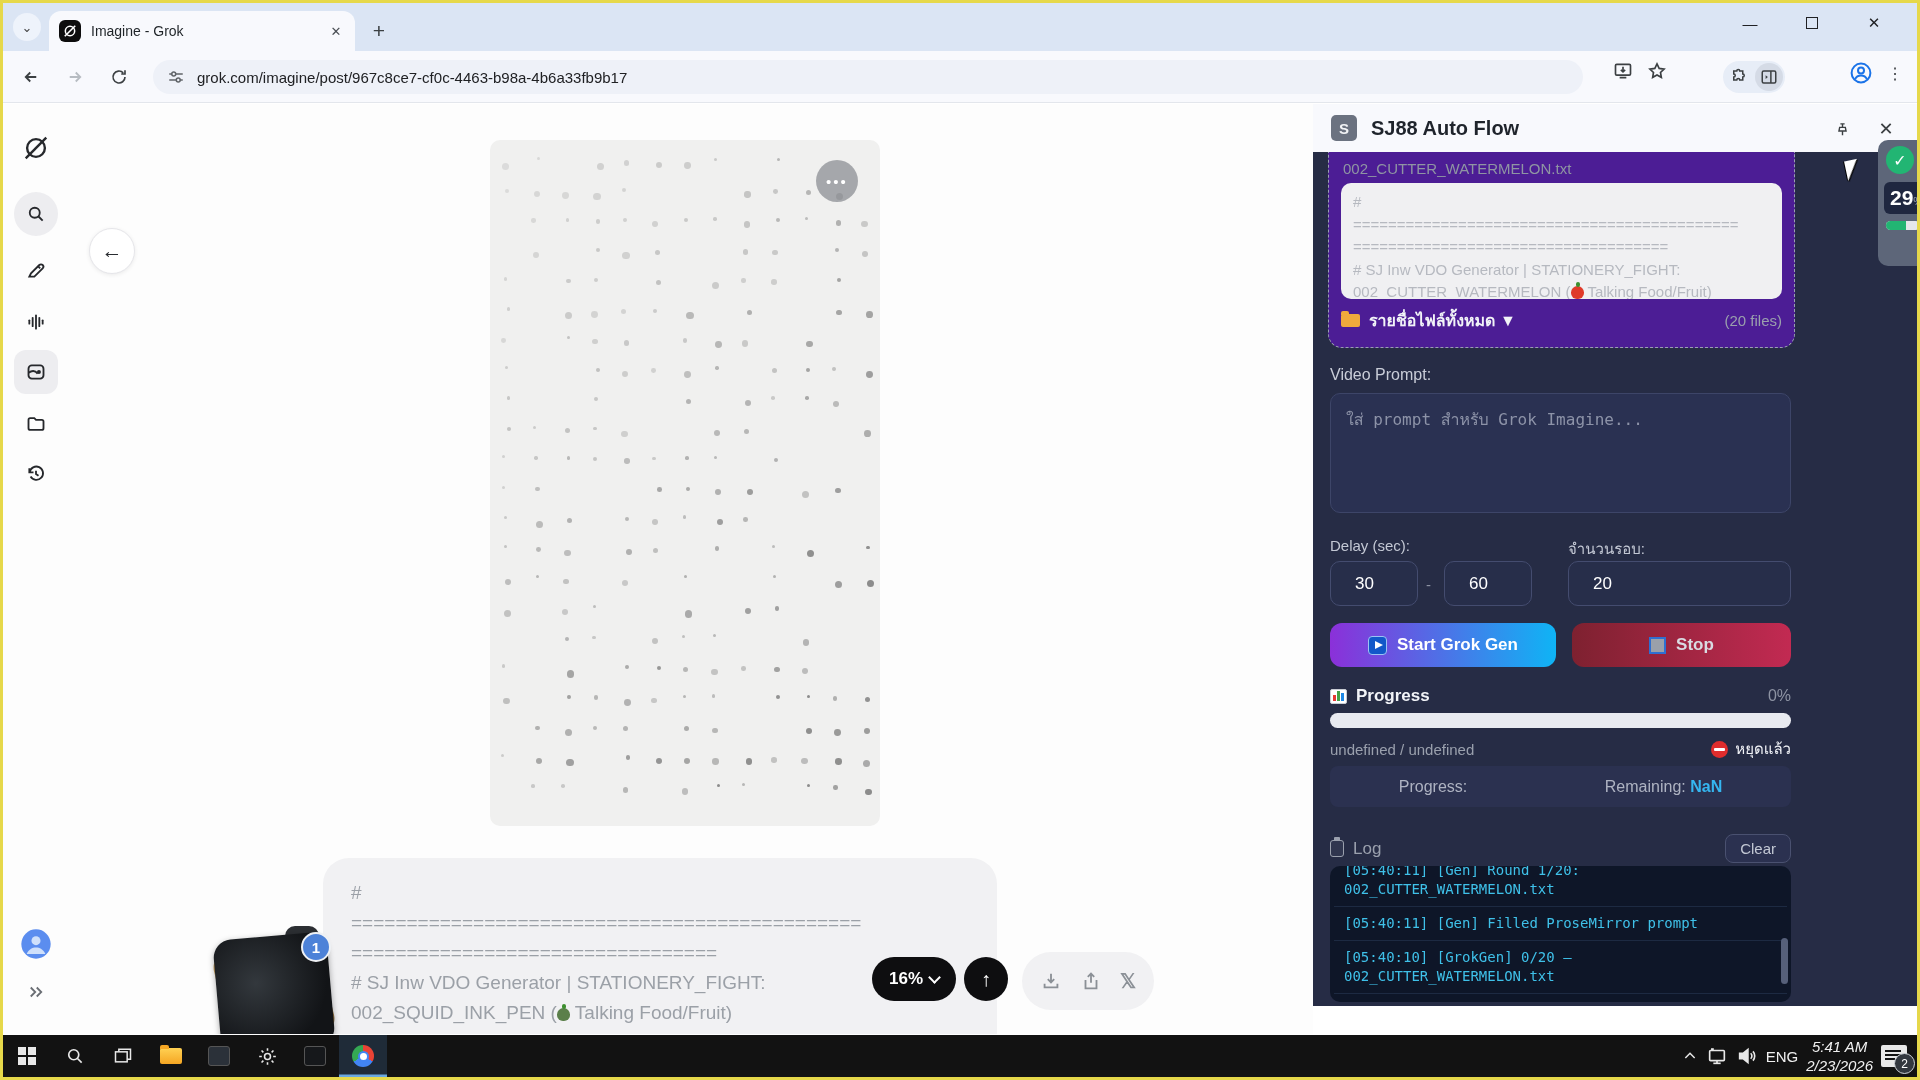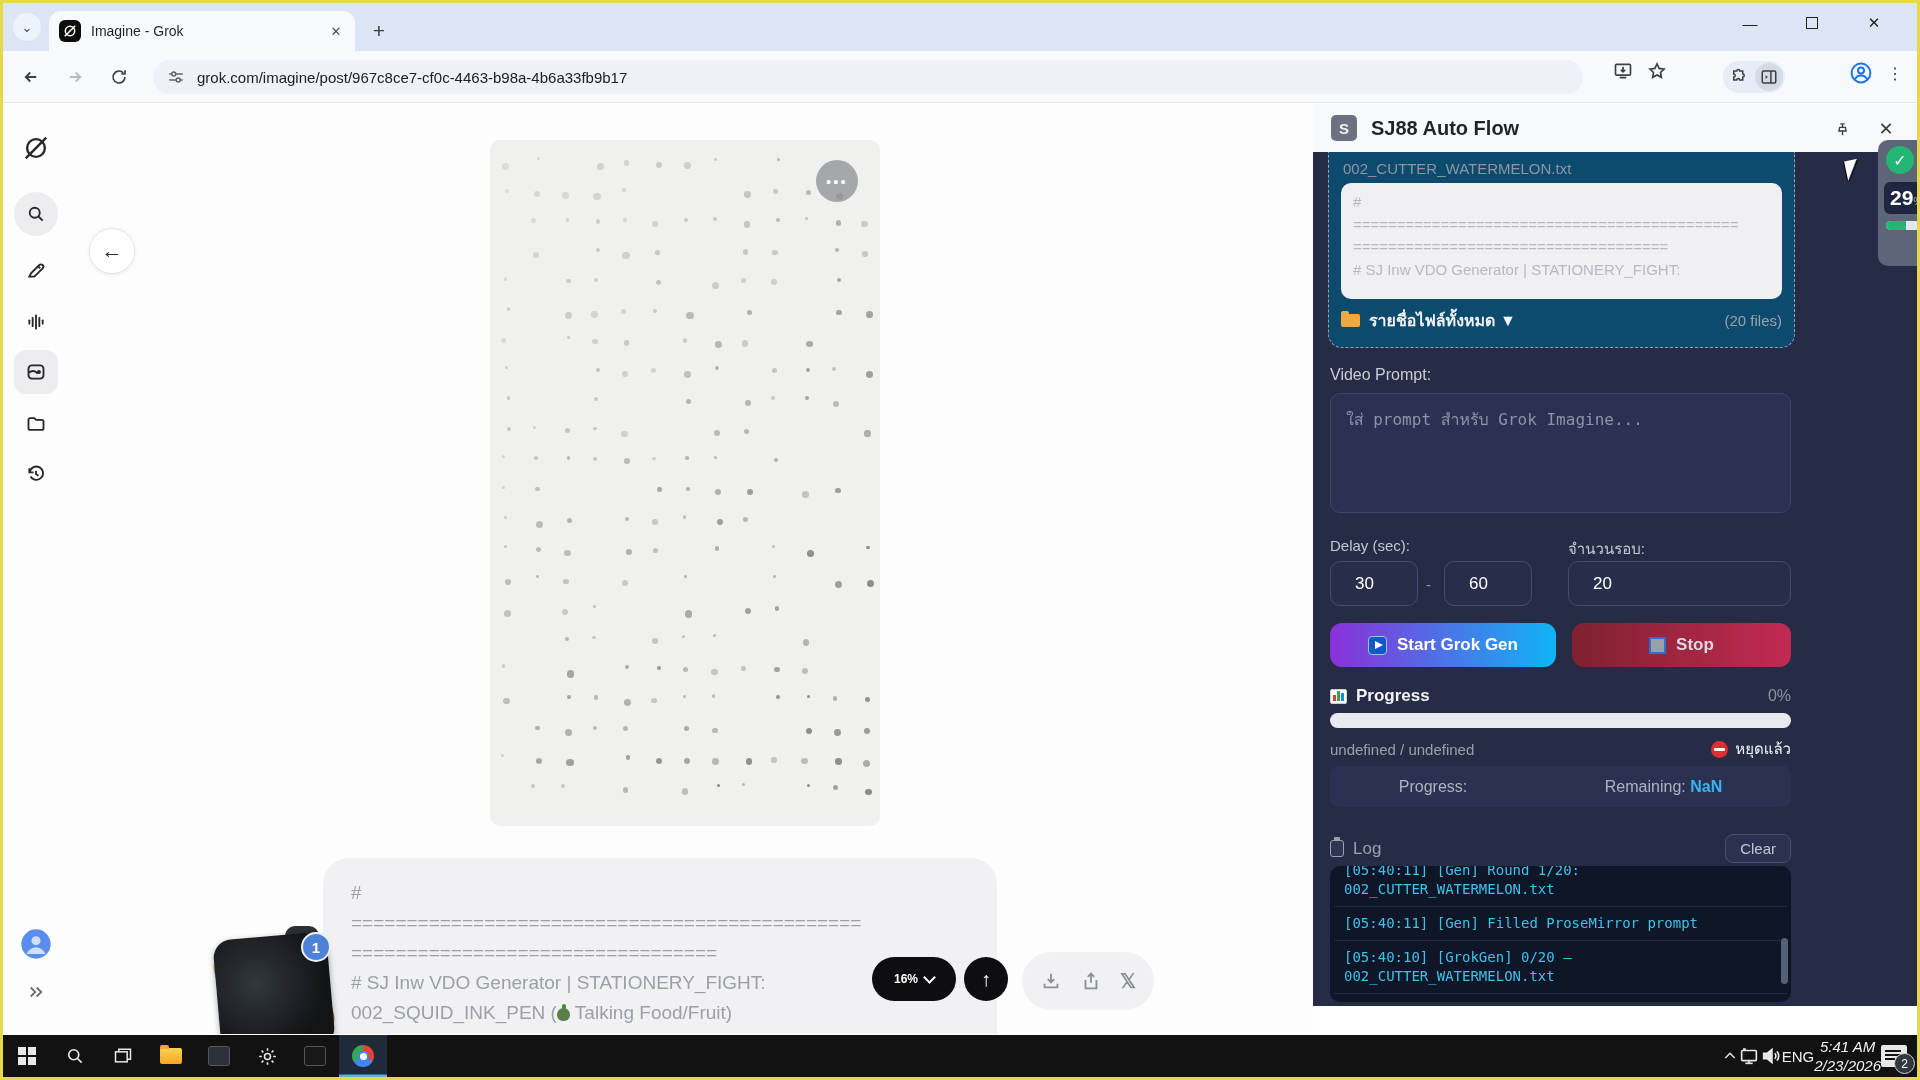--- a/index.html
+++ b/index.html
@@ -42,21 +42,21 @@
   .back-btn { position:absolute; left:86px; top:124px; width:46px; height:46px; border-radius:50%; background:#fff; border:1px solid #e6e6ea; box-shadow:0 1px 4px rgba(0,0,0,.08); display:flex; align-items:center; justify-content:center; color:#2a2d31; font-size:21px; }
 
   #canvas { position:absolute; left:487px; top:36px; width:390px; height:686px; background:#f0f0ef; border-radius:10px; }
   #dots { position:absolute; inset:0; }
   .dot { position:absolute; border-radius:50%; background:#4a4a4a; }
   .more-btn { position:absolute; right:22px; top:20px; width:42px; height:42px; border-radius:50%; background:rgba(140,143,148,.75); color:#fff; display:flex; align-items:center; justify-content:center; letter-spacing:2px; font-size:15px; }
 
   
   #prompt-card { position:absolute; left:320px; top:754px; width:674px; height:200px; background:#f1f1f3; border-radius:26px; padding:20px 28px; overflow:hidden; }
   .p-line { font-size:19px; line-height:30px; color:#9ba0a7; white-space:nowrap; overflow:hidden; }
-  .zoom-pill { position:absolute; left:869px; top:853px; width:84px; height:44px; background:#0e0e10; border-radius:22px; color:#fff; font-weight:bold; font-size:12px; display:flex; align-items:center; justify-content:center; gap:7px; z-index:5;}
+  .zoom-pill { position:absolute; left:869px; top:853px; width:84px; height:44px; background:#0e0e10; border-radius:22px; color:#fff; font-weight:bold; font-size:17px; display:flex; align-items:center; justify-content:center; gap:7px; z-index:5;}
   .chev-dn { width:9px; height:9px; border-right:2px solid #fff; border-bottom:2px solid #fff; transform:rotate(45deg); margin-top:-4px; }
   .up-btn { position:absolute; left:961px; top:853px; width:44px; height:44px; background:#0e0e10; border-radius:50%; color:#fff; font-size:20px; display:flex; align-items:center; justify-content:center; z-index:5;}
   #share-pill { position:absolute; left:1019px; top:848px; width:132px; height:58px; background:#f1f1f3; border-radius:29px; display:flex; align-items:center; justify-content:space-evenly; color:#8b9096; }
 
   
   #thumb { position:absolute; left:212px; top:830px; width:118px; height:118px; }
   .th-back { position:absolute; inset:6px; background:linear-gradient(135deg,#caa260,#8d6d3c); border-radius:18px; transform:rotate(-14deg); }
   .th-front { position:absolute; inset:2px; background:radial-gradient(circle at 35% 40%, #33383d, #121417 70%); border-radius:18px; transform:rotate(-5deg); box-shadow:0 2px 6px rgba(0,0,0,.35); }
   .th-badge { position:absolute; right:2px; top:-2px; width:30px; height:30px; border-radius:50%; background:#4d82d8; border:2.5px solid #eef1f5; color:#fff; font-size:15px; font-weight:bold; display:flex; align-items:center; justify-content:center; z-index:3;}
   .th-peek { position:absolute; right:14px; top:-8px; width:34px; height:26px; border-radius:10px; background:#2c2f33; }
@@ -64,21 +64,21 @@
   
   #panel { position:absolute; left:1313px; top:104px; width:604px; bottom:74px; background:#262c45; }
   #panel-head { position:absolute; left:0; top:0; width:100%; height:48px; background:#f8f9fd; display:flex; align-items:center; padding:0 18px; }
   .s-logo { width:26px; height:26px; background:#6b7280; color:#f2f3f5; font-weight:bold; font-size:15px; border-radius:5px; display:flex; align-items:center; justify-content:center; margin-right:14px; }
   #panel-title { font-size:20px; font-weight:bold; color:#1f242c; }
   .ph-ic { position:absolute; top:12px; width:26px; height:26px; display:flex; align-items:center; justify-content:center; color:#3c4043; }
   #pin-ic { right:62px; } #panel-close { right:18px; font-size:18px; }
 
   #panel-body { position:absolute; left:0; top:48px; right:0; bottom:0; padding:0 17px; }
 
-  .file-card { position:absolute; left:15px; top:0; width:467px; height:196px; background:#0c4a6e; border:1.5px dashed #99a0b0; border-top:none; border-radius:0 0 14px 14px; padding:6px 12px; }
+  .file-card { position:absolute; left:15px; top:0; width:467px; height:196px; background:#4c1d95; border:1.5px dashed #99a0b0; border-top:none; border-radius:0 0 14px 14px; padding:6px 12px; }
   .file-name { font-size:15px; color:#8f95a3; margin:2px 2px 6px; white-space:nowrap; overflow:hidden; }
   .file-preview { background:#f0f0f2; border-radius:10px; height:116px; padding:8px 12px; overflow:hidden; }
   .fp-line { font-size:15px; line-height:22.5px; color:#b6b9c0; white-space:nowrap; overflow:hidden; }
   .apple { display:inline-block; width:13px; height:13px; background:#e03a2a; border-radius:50% 50% 46% 46%; position:relative; vertical-align:-2px; }
   .apple:before { content:""; position:absolute; left:5px; top:-4px; width:4px; height:5px; background:#3d8f2f; border-radius:2px; }
   .files-row { display:flex; align-items:center; margin-top:9px; }
   .folder-ic { width:19px; height:13px; background:#f0a93c; border-radius:2px; position:relative; margin-right:9px; }
   .folder-ic:before { content:""; position:absolute; left:0; top:-3px; width:8px; height:4px; background:#f0a93c; border-radius:2px 2px 0 0; }
   .files-label { font-size:16px; font-weight:bold; color:#f2f4f8; }
   .files-count { margin-left:auto; font-size:15px; color:#9aa0ad; }
@@ -140,21 +140,21 @@
   .tb-ic { width:48px; height:42px; display:flex; align-items:center; justify-content:center; color:#e8e8e8; }
   .tb-ic.active { background:#1f2b38; box-shadow:inset 0 -2.5px 0 #6aa8e0; }
   .win-logo { display:grid; grid-template-columns:8px 8px; grid-template-rows:8px 8px; gap:1.5px; }
   .win-logo i { background:#e8e8e8; }
   .tb-dark-app { width:22px; height:20px; background:#2b3139; border:1px solid #555; border-radius:3px; }
   .tb-dark-app.black { background:#16181b; }
   .chrome-logo { width:22px; height:22px; border-radius:50%; background:conic-gradient(#ea4335 0 33%, #4285f4 33% 66%, #34a853 66% 100%); position:relative; }
   .chrome-logo:before { content:""; position:absolute; inset:5.5px; background:#fff; border-radius:50%; border:2px solid #4285f4; }
   .explorer { width:22px; height:16px; background:linear-gradient(#ffd153,#f5a623); border-radius:2px; position:relative; }
   .explorer:before { content:""; position:absolute; top:-3px; width:9px; height:4px; background:#f5a623; border-radius:2px 2px 0 0; }
-  #tray { margin-left:auto; display:flex; align-items:center; gap:0; padding-right:10px; color:#f0f0f0;justify-content:center; }
+  #tray { margin-left:auto; display:flex; align-items:center; gap:8px; padding-right:10px; color:#f0f0f0;justify-content:center; }
   #tray .lang { font-size:15px; }
   #clock { text-align:center; font-size:15px; line-height:19px;font-style:italic; }
   .notif { position:relative; width:26px; height:22px; background:#e8e8e8; border-radius:2px; }
   .notif i { position:absolute; left:4px; height:2px; background:#121212; }
   .notif-badge { position:absolute; right:-8px; bottom:-7px; width:21px; height:21px; border-radius:50%; background:#33383f; border:1.5px solid #cfd3d8; color:#fff; font-size:12px; display:flex; align-items:center; justify-content:center; }
   svg { display:block; }
 </style>
 </head>
 <body>
 
@@ -558,20 +558,21 @@
   </div>
 
   <div id="panel-body">
     <div class="file-card">
       <div class="file-name">002_CUTTER_WATERMELON.txt</div>
       <div class="file-preview">
         <div class="fp-line">#</div>
         <div class="fp-line">============================================</div>
         <div class="fp-line">====================================</div>
         <div class="fp-line"># SJ Inw VDO Generator | STATIONERY_FIGHT:</div>
+        <div class="fp-line"><span>002_CUTTER_WATERMELON (</span><span class="apple"></span><span> Talking Food/Fruit)</span></div>
 
       </div>
       <div class="files-row">
         <span class="folder-ic"></span>
         <span class="files-label">รายชื่อไฟล์ทั้งหมด ▼</span>
         <span class="files-count">(20 files)</span>
       </div>
     </div>
 
     <div class="vp-label">Video Prompt:</div>

